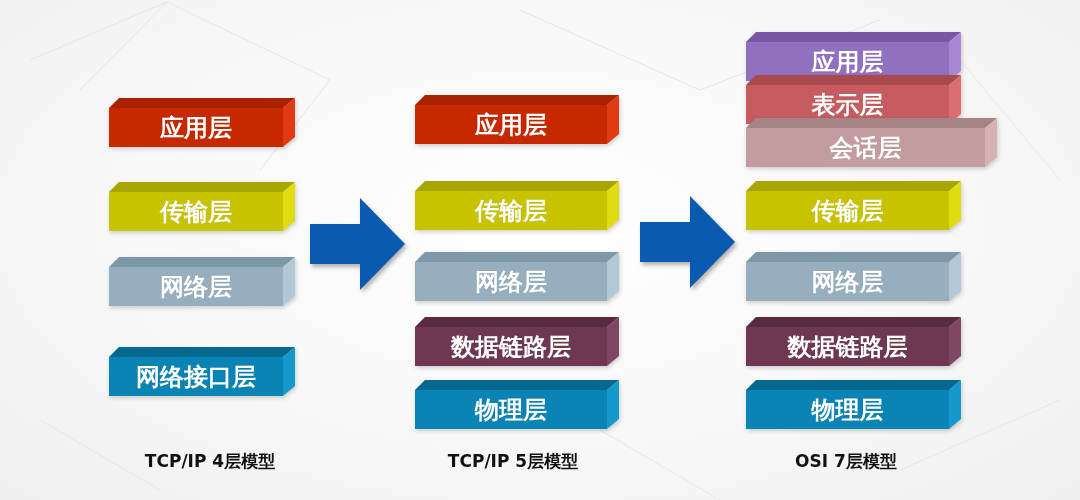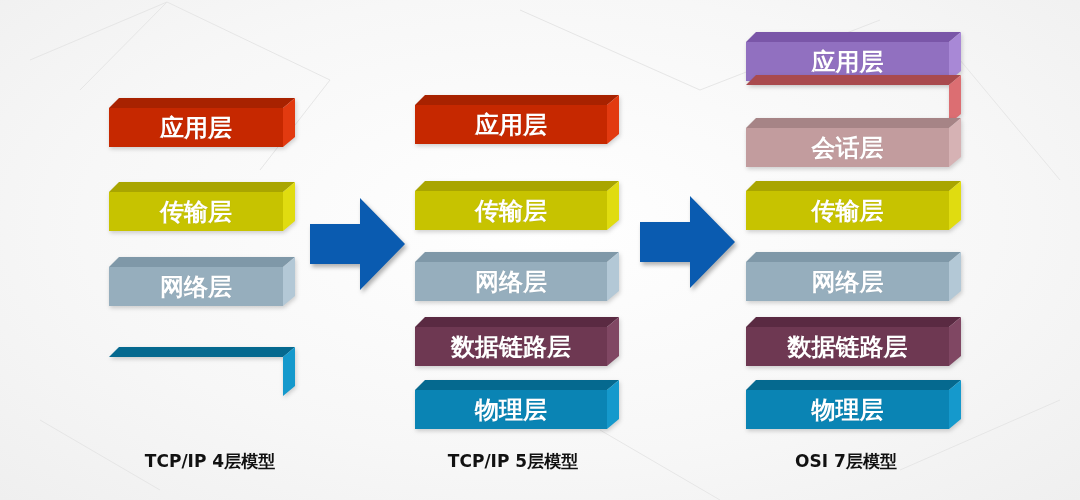--- a/index.html
+++ b/index.html
@@ -62,20 +62,21 @@
   <div class="front" style="background:#c7c300">传输层</div>
   <div class="side" style="background:#e0dc10"></div>
 </div>
 <div class="layer" style="left:109px; top:257px; width:186px;">
   <div class="top" style="background:#7f98a8"></div>
   <div class="front" style="background:#96aebd">网络层</div>
   <div class="side" style="background:#b3c8d6"></div>
 </div>
 <div class="layer" style="left:109px; top:347px; width:186px;">
   <div class="top" style="background:#05698f"></div>
+  <div class="front" style="background:#0a84b4">网络接口层</div>
   <div class="side" style="background:#1599cc"></div>
 </div>
 
 <svg class="arrow" style="left:308px; top:196px;" width="100" height="100" viewBox="0 0 100 100">
   <polygon points="2,28 52,28 52,2 97,48 52,94 52,68 2,68" fill="#0a5bb0"></polygon>
 </svg>
 
 <div class="layer" style="left:415px; top:95px; width:204px;">
   <div class="top" style="background:#a82200"></div>
   <div class="front" style="background:#c62800">应用层</div>
@@ -106,23 +107,24 @@
   <polygon points="2,28 52,28 52,2 97,48 52,94 52,68 2,68" fill="#0a5bb0"></polygon>
 </svg>
 
 <div class="layer" style="left:746px; top:32px; width:215px;">
   <div class="top" style="background:#7a56a8"></div>
   <div class="front" style="background:#9170c0">应用层</div>
   <div class="side" style="background:#a888d6"></div>
 </div>
 <div class="layer" style="left:746px; top:75px; width:215px;">
   <div class="top" style="background:#a94a4e"></div>
+  <div class="front" style="background:#c65c60">表示层</div>
   <div class="side" style="background:#dc6e72"></div>
 </div>
-<div class="layer" style="left:746px; top:118px; width:215px;">
+<div class="layer" style="left:746px; top:118px; width:251px;">
   <div class="top" style="background:#a68486"></div>
   <div class="front" style="background:#c29c9e">会话层</div>
   <div class="side" style="background:#d6b2b4"></div>
 </div>
 <div class="layer" style="left:746px; top:181px; width:215px;">
   <div class="top" style="background:#a9a500"></div>
   <div class="front" style="background:#c7c300">传输层</div>
   <div class="side" style="background:#e0dc10"></div>
 </div>
 <div class="layer" style="left:746px; top:252px; width:215px;">

